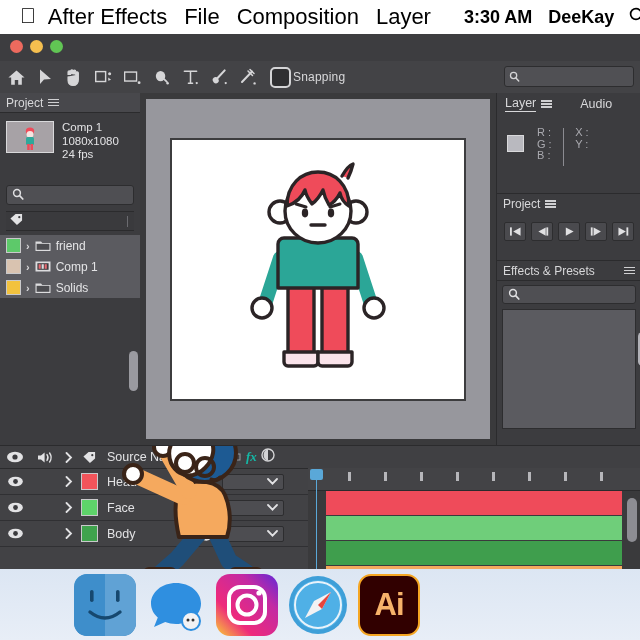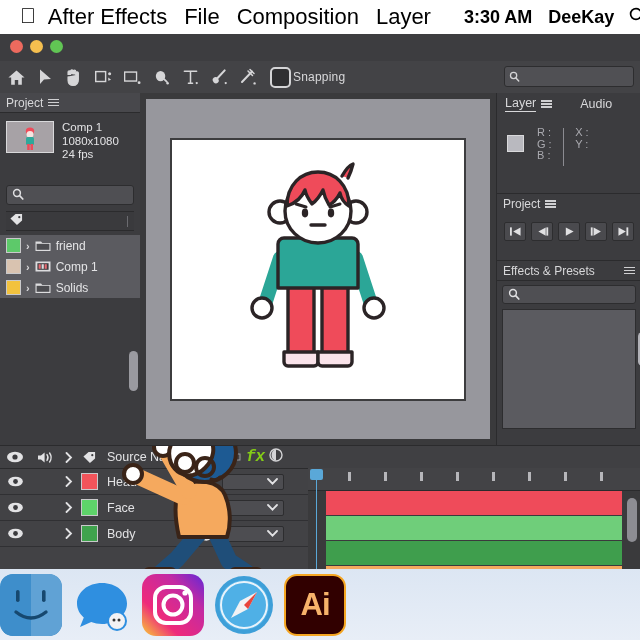--- a/index.html
+++ b/index.html
@@ -185,21 +185,21 @@
   #playhead .hd{width:13px;height:11px;background:#5aa8d8;border-radius:2px;}
   #playhead .ln{width:1.5px;height:89px;background:#5aa8d8;margin-left:5.5px;}
   .bar{position:absolute;left:18px;width:296px;height:24px;}
   #tlScroll{position:absolute;right:3px;top:30px;width:10px;height:44px;background:#8d8d93;border-radius:6px;}
 
   
   #dock{
     position:absolute;left:0;top:569px;width:640px;height:71px;
     background:linear-gradient(180deg,#dce6f3 0%,#e8eef7 100%);
   }
-  #dockinner{display:flex;align-items:center;height:100%;gap:9px;}
+  #dockinner{display:flex;align-items:center;height:100%;padding-left:74px;gap:9px;}
   .dockicon{width:62px;height:62px;border-radius:13px;position:relative;flex:none;}
 </style>
 </head>
 <body>
 
 <div id="menubar">
   <span class="apple"></span>
   <span class="mi">After Effects</span>
   <span class="mi">File</span>
   <span class="mi">Composition</span>
@@ -555,21 +555,21 @@
             </svg>
         </span>
         <span>
           <svg width="28" height="10" viewBox="0 0 28 10">
               <circle cx="5" cy="5" r="2" fill="#d4d4d6"></circle>
               <path d="M9 5 h5 M17 5 h5" stroke="#9a9a9e" stroke-width="1.2" stroke-dasharray="2 2"></path>
               <rect x="13.5" y="2" width="4" height="6" fill="none" stroke="#9a9a9e" stroke-width="1"></rect>
               <rect x="22" y="2" width="4" height="6" fill="none" stroke="#9a9a9e" stroke-width="1"></rect>
             </svg>
         </span>
-        <span style="font-size:16px;font-style:italic;font-weight:bold;color:#84cc16;font-family:Liberation Mono, monospace">fx</span>
+        <span style="font-size:13px;font-style:italic;font-weight:bold;color:#14b8a6;font-family:Liberation Serif, serif">fx</span>
         <span>
           <svg width="14" height="14" viewBox="0 0 14 14">
               <circle cx="7" cy="7" r="6" fill="none" stroke="#d4d4d6" stroke-width="1.4"></circle>
               <path d="M7 1.2 A6 6 0 0 0 7 12.8 Z" fill="#d4d4d6"></path>
             </svg>
         </span>
       </span>
     </div>
 
     <div id="layerRows">

